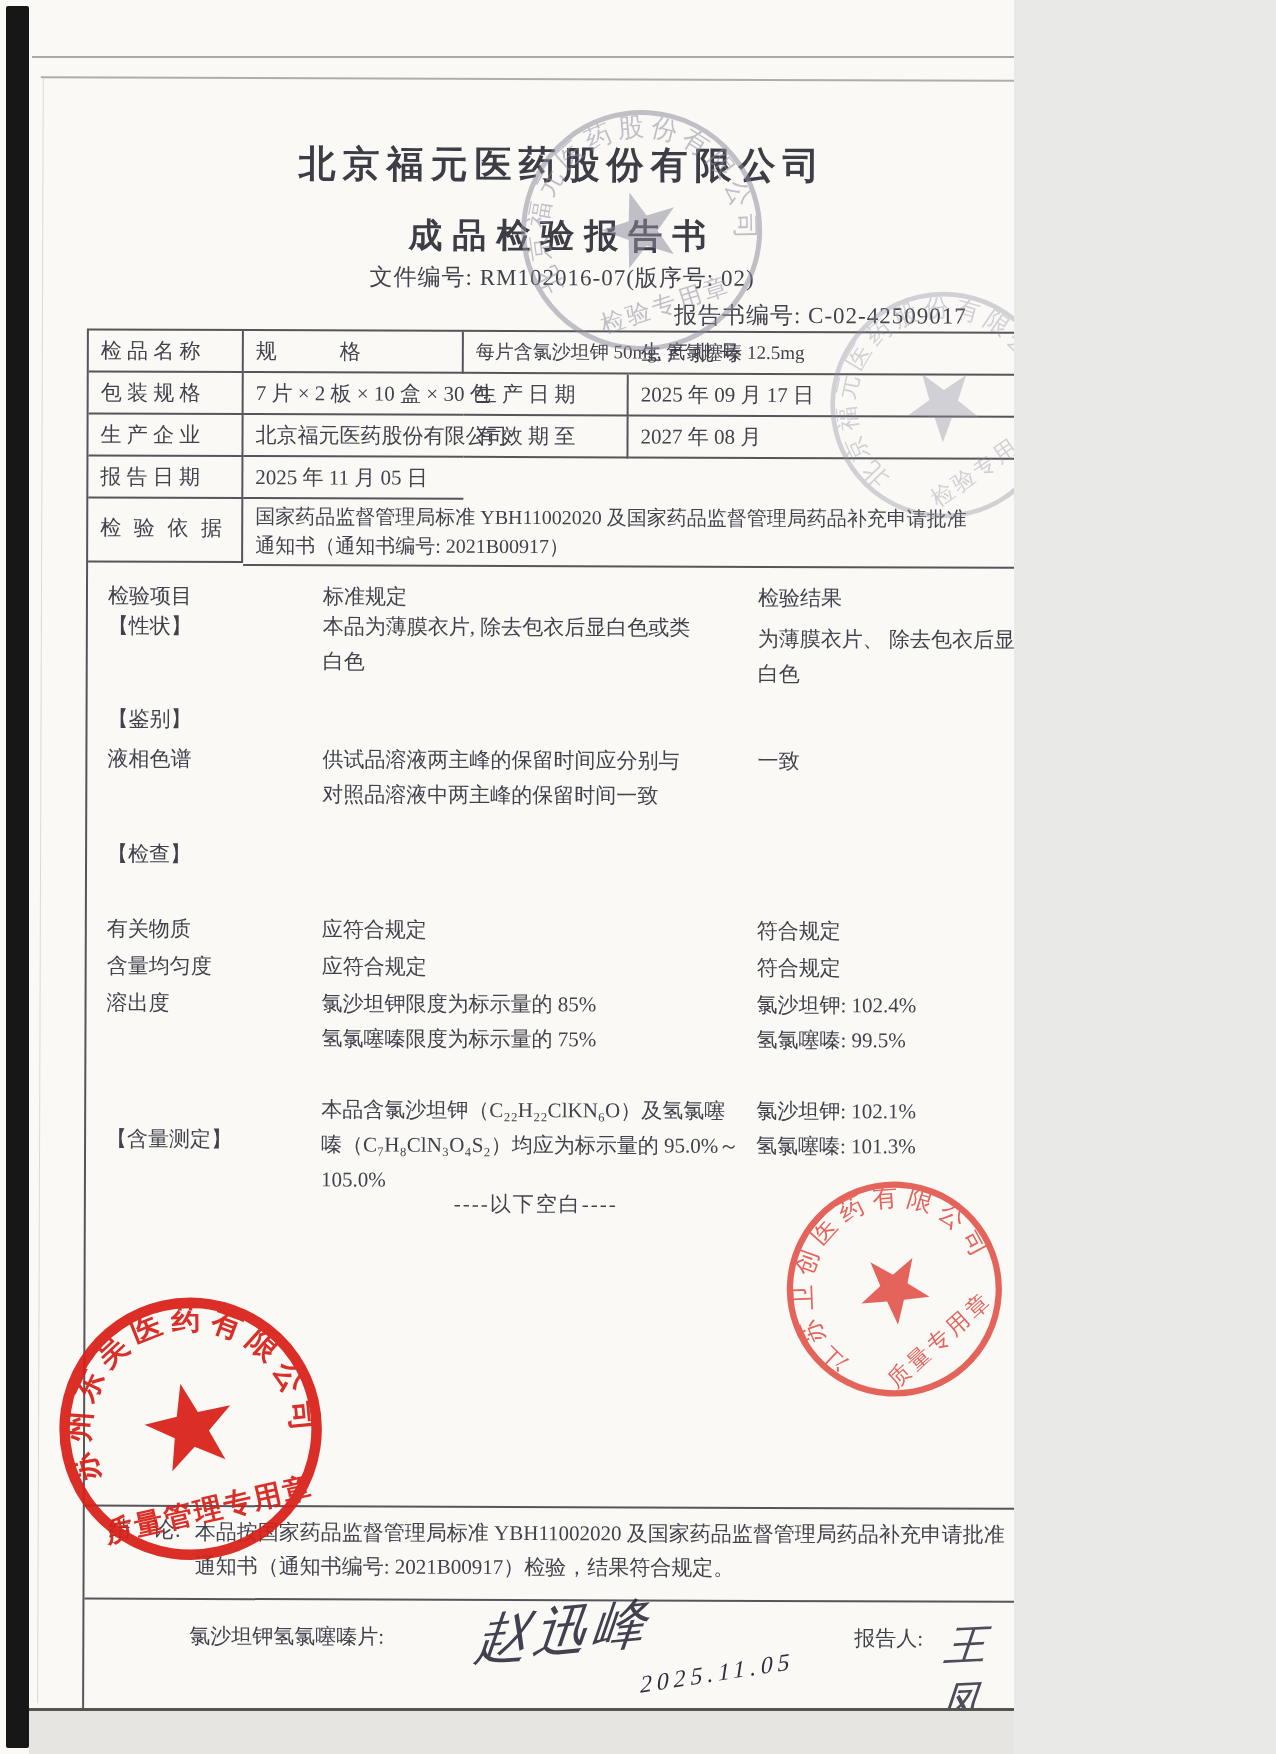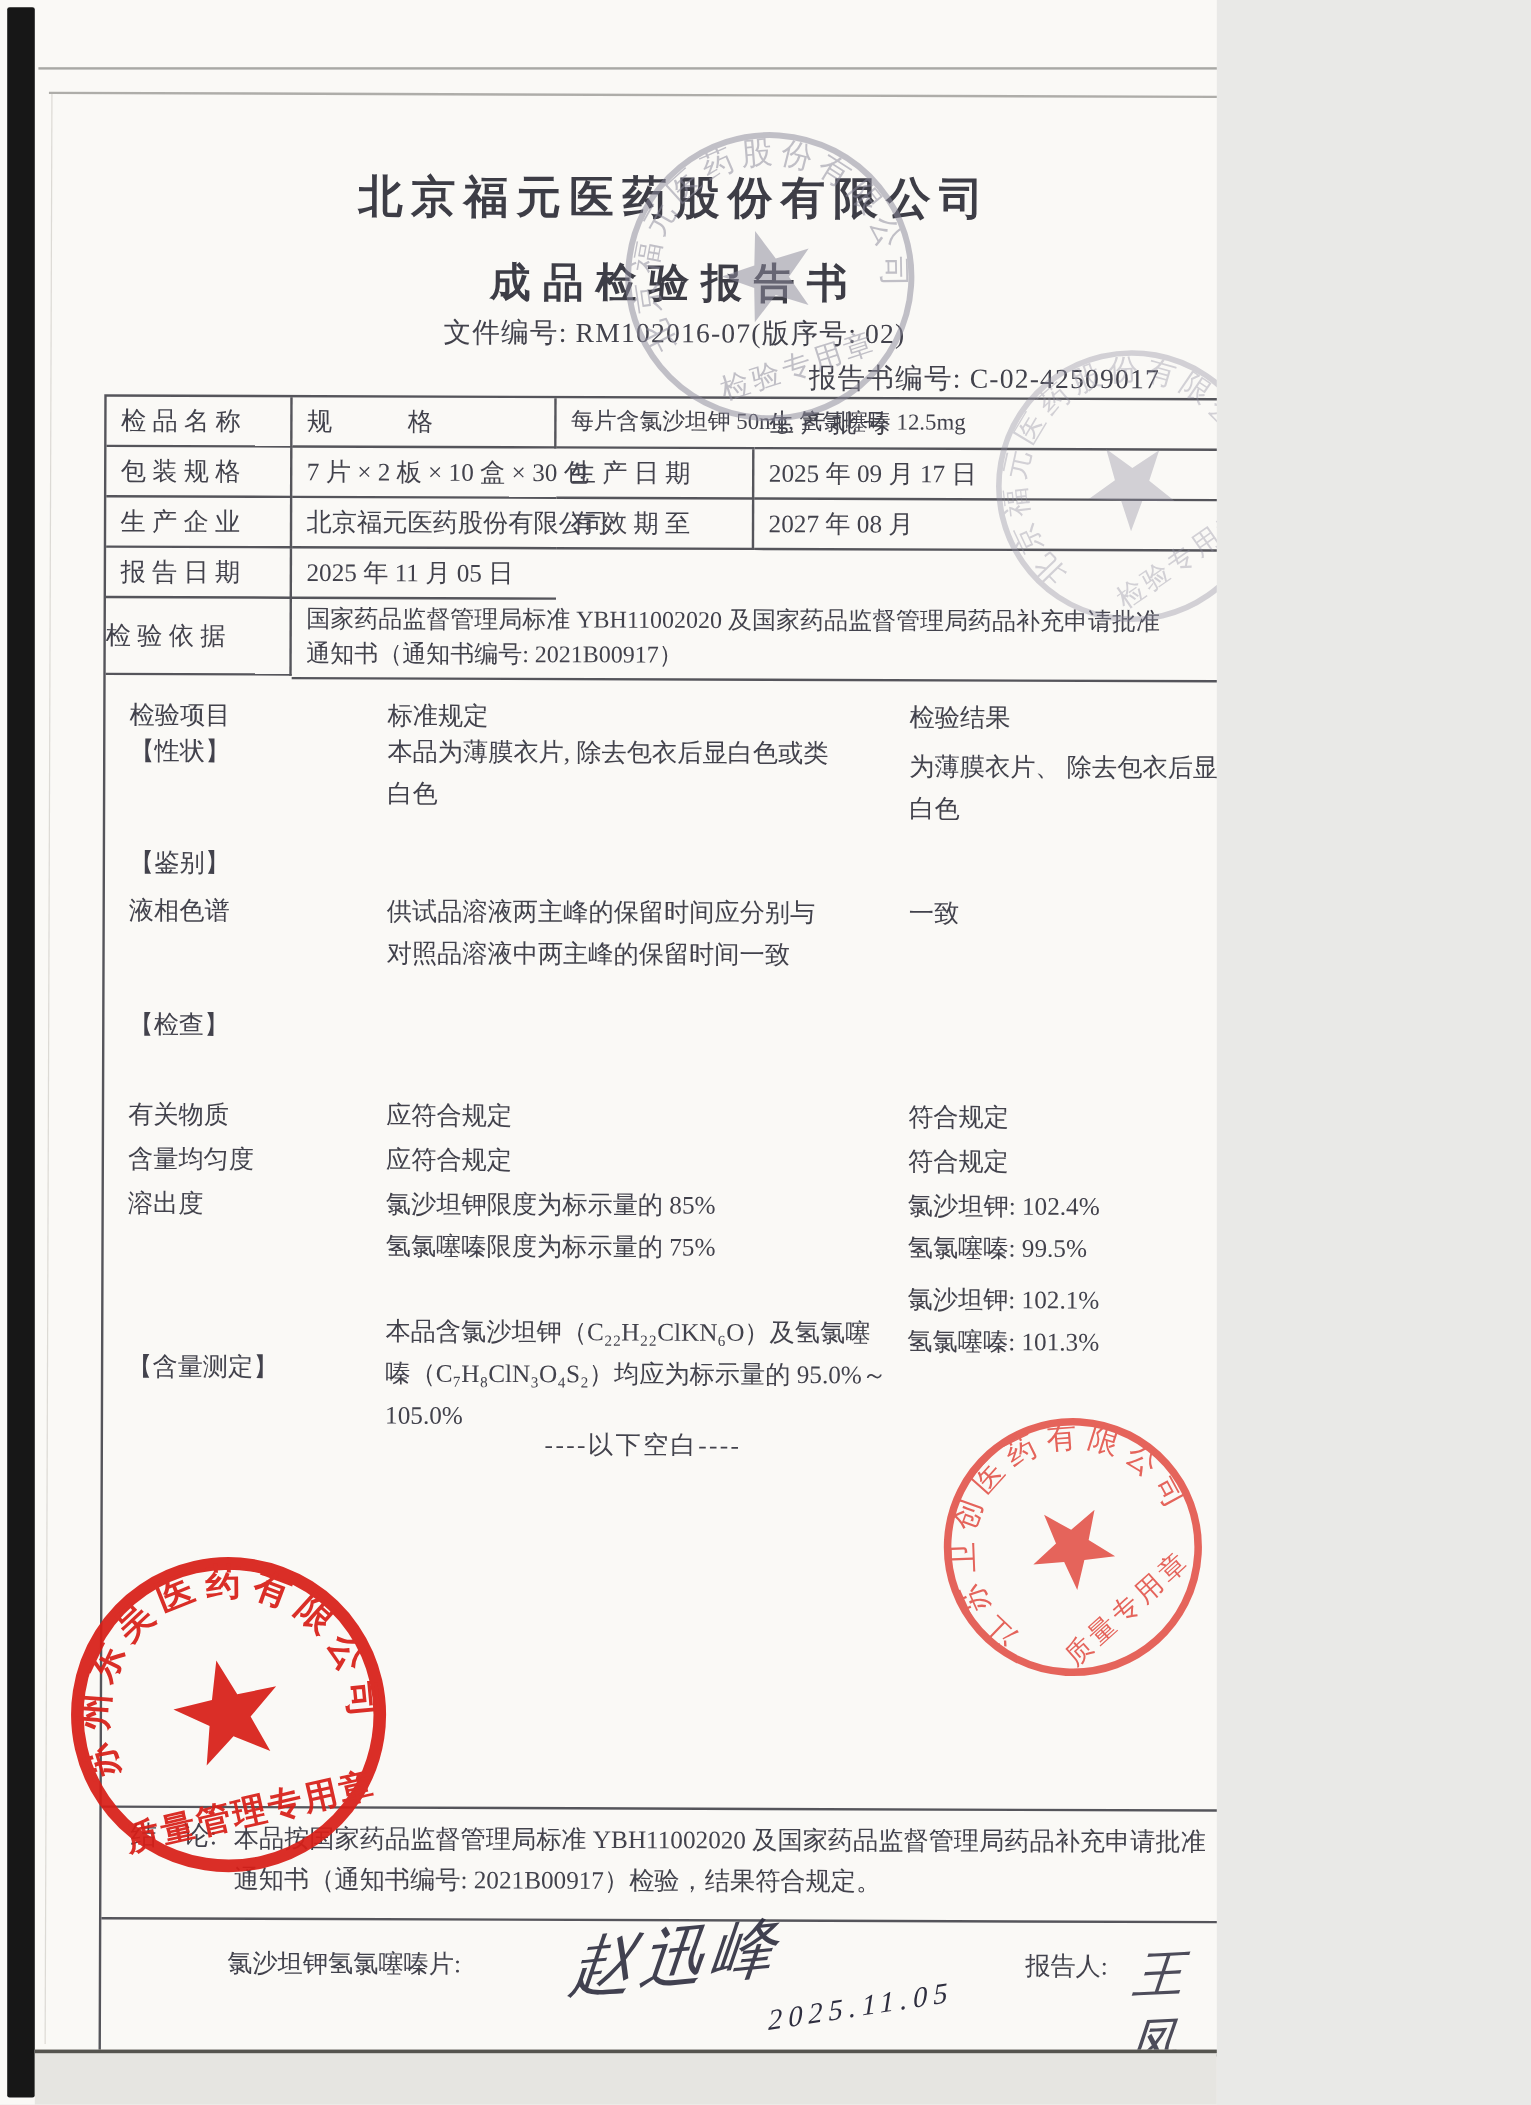--- a/index.html
+++ b/index.html
@@ -19,21 +19,21 @@
   .doc-title{position:absolute;left:85px;top:213px;width:950px;text-align:center;font-size:34px;font-weight:600;letter-spacing:10px;color:#3d3d46;}
   .doc-no{position:absolute;left:85px;top:262px;width:950px;text-align:center;font-size:23px;letter-spacing:1px;}
   .report-no{position:absolute;left:672px;top:299px;font-size:23px;letter-spacing:1px;}
   
   .doc-box{position:absolute;left:85px;top:330px;width:950px;height:1378px;border:2px solid #55555b;background:transparent;}
   .info-table{display:grid;grid-template-columns:155px 220px 165px 1fr;}
   .cell{border-bottom:2px solid #55555b;height:40px;line-height:40px;padding-left:12px;font-size:21px;white-space:nowrap;overflow:visible;}
   .cell.rb{border-right:2px solid #55555b;}
   .cell.small{font-size:19px;}
   .basis{display:grid;grid-template-columns:155px 1fr;}
-  .basis .blabel{border-right:2px solid #55555b;border-bottom:2px solid #55555b;height:62px;line-height:62px;font-size:21px;}
+  .basis .blabel{border-right:2px solid #55555b;border-bottom:2px solid #55555b;height:62px;line-height:62px;padding-left:12px;font-size:21px;font-family:Liberation Mono, monospace;}
   .basis .bvalue{border-bottom:2px solid #55555b;height:62px;padding:3px 10px 0 12px;font-size:20px;line-height:29px;white-space:pre-line;}
   
   .results{position:relative;height:939px;}
   .rrow{position:absolute;font-size:21px;line-height:35px;white-space:pre-line;}
   .c-item{left:20px;width:200px;}
   .c-std{left:235px;width:430px;}
   .c-res{left:670px;width:275px;}
   .end-marker{position:absolute;left:235px;width:430px;top:623px;text-align:center;font-size:21px;letter-spacing:2px;}
   
   .conclusion{height:83px;border-top:2px solid #55555b;border-bottom:2px solid #55555b;display:flex;padding:8px 0 0 24px;}
@@ -136,21 +136,21 @@
         <div class="rrow c-item" style="top:420px">溶出度</div>
         <div class="rrow c-std" style="top:420px">氯沙坦钾限度为标示量的 85%
 氢氯噻嗪限度为标示量的 75%</div>
         <div class="rrow c-res" style="top:420px">氯沙坦钾: 102.4%
 氢氯噻嗪: 99.5%</div>
 
         <div class="rrow c-item" style="top:556px">【含量测定】</div>
         <div class="rrow c-std" style="top:526px">本品含氯沙坦钾（C₂₂H₂₂ClKN₆O）及氢氯噻
 嗪（C₇H₈ClN₃O₄S₂）均应为标示量的 95.0%～
 105.0%</div>
-        <div class="rrow c-res" style="top:498px">氯沙坦钾: 102.1%
+        <div class="rrow c-res" style="top:526px">氯沙坦钾: 102.1%
 氢氯噻嗪: 101.3%</div>
 
         <div class="end-marker">----以下空白----</div>
       </div>
 
       <div class="conclusion">
         <div class="conc-label">结　论:</div>
         <div class="conc-text">本品按国家药品监督管理局标准 YBH11002020 及国家药品监督管理局药品补充申请批准
 通知书（通知书编号: 2021B00917）检验，结果符合规定。</div>
       </div>

